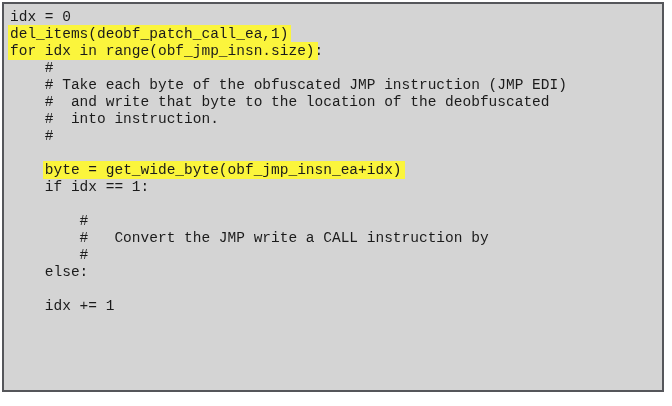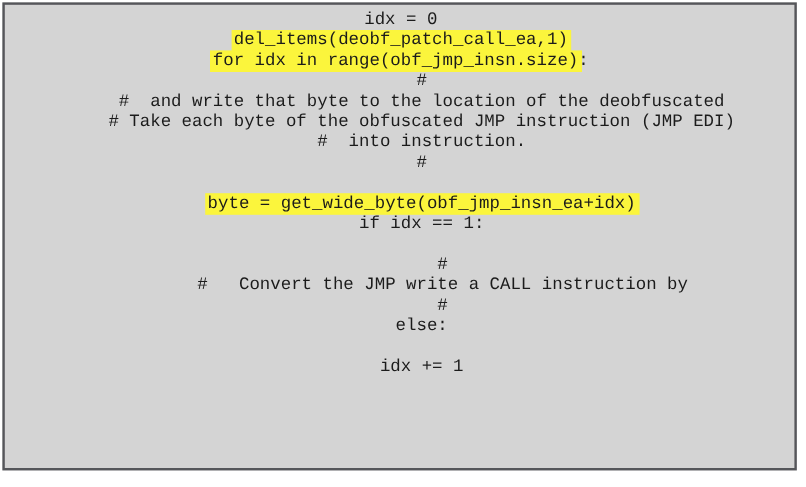--- a/index.html
+++ b/index.html
@@ -28,39 +28,38 @@
   }
   .code-block {
     font-family: "Liberation Mono", "DejaVu Sans Mono", monospace;
     font-size: 14.5px;
     line-height: 17px;
     color: var(--text);
   }
   .line {
     height: 17px;
     white-space: pre;
-    text-align: center;
   }
   .hl {
     background: var(--hl);
     padding: 1px 3px 1px 2px;
     margin: 0 -3px 0 -2px;
   }
 </style>
 </head>
 <body>
 
 <div class="code-panel">
   <div class="code-block" id="code-block">
       <div class="line"><span>idx = 0</span></div>
       <div class="line"><span class="hl">del_items(deobf_patch_call_ea,1)</span></div>
       <div class="line"><span class="hl">for idx in range(obf_jmp_insn.size)</span><span>:</span></div>
       <div class="line"><span>    #</span></div>
+      <div class="line"><span>    # Take each byte of the obfuscated JMP instruction (JMP EDI)</span></div>
       <div class="line"><span>    #  and write that byte to the location of the deobfuscated</span></div>
-      <div class="line"><span>    # Take each byte of the obfuscated JMP instruction (JMP EDI)</span></div>
       <div class="line"><span>    #  into instruction.</span></div>
       <div class="line"><span>    #</span></div>
       <div class="line"></div>
       <div class="line"><span>    </span><span class="hl">byte = get_wide_byte(obf_jmp_insn_ea+idx)</span></div>
       <div class="line"><span>    if idx == 1:</span></div>
       <div class="line"></div>
       <div class="line"><span>        #</span></div>
       <div class="line"><span>        #   Convert the JMP write a CALL instruction by</span></div>
       <div class="line"><span>        #</span></div>
       <div class="line"><span>    else:</span></div>

